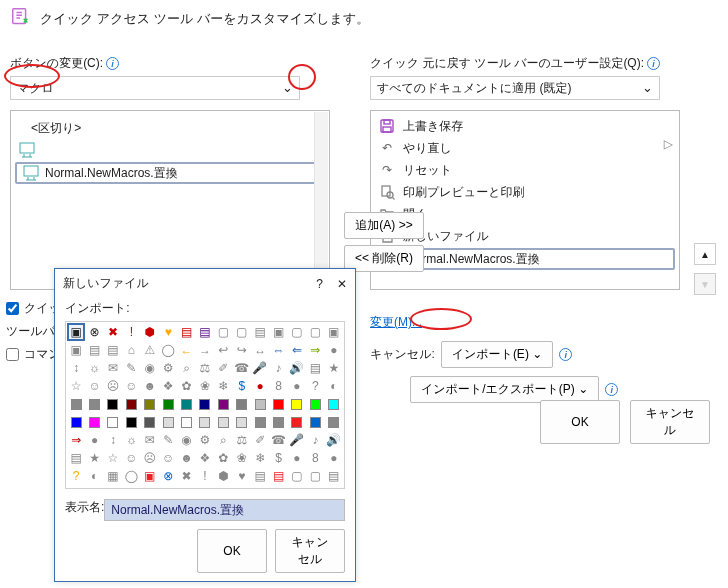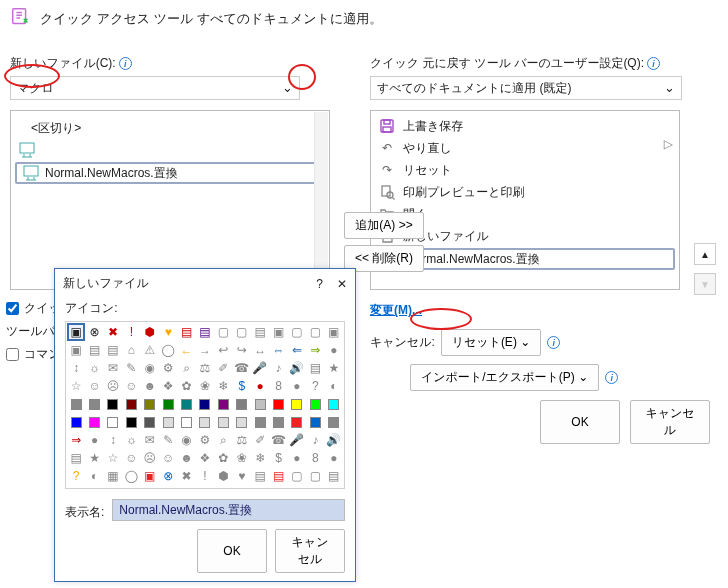--- a/index.html
+++ b/index.html
@@ -136,21 +136,21 @@
       padding: 1px;
       overflow: hidden;
     }
     .g {
       display: flex; align-items: center; justify-content: center;
       font-size: 12px; line-height: 1;
     }
     .g.selected { outline: 2px solid #3a6fb0; outline-offset: -2px; background: #eef3fb; }
     .sq { width: 11px; height: 11px; }
 
-    .name-row { display: flex; align-items: flex-end; gap: 8px; padding: 8px 10px 4px; }
+    .name-row { display: flex; align-items: flex-start; padding: 8px 10px 4px; }
     .name-row input {
       flex: 1; height: 22px; border: 1px solid #bbb;
       background: #cbd8ee; color: #1a1a60;
       padding: 0 6px; font-size: 12px;
     }
     .dlg-footer { display: flex; justify-content: flex-end; gap: 8px; padding: 4px 10px 8px; }
     .dlg-footer .btn { width: 70px; }
 
     .scrollbar-track {
       position: absolute; right: 1px; top: 1px; bottom: 1px;
@@ -161,28 +161,28 @@
 <body>
 
 <div class="header">
   <span>
     <svg viewBox="0 0 24 24" fill="none" stroke="#c56fd6" stroke-width="1.6">
       <rect x="3" y="3" width="14" height="16" rx="1"></rect>
       <path d="M7 7h6M7 10h6M7 13h4"></path>
       <path d="M15 14l4 4M19 14l-4 4" stroke="#3b5"></path>
     </svg>
   </span>
-  <span class="header-title">クイック アクセス ツール すべてのドキュメントに適用。</span>
+  <span class="header-title">クイック アクセス ツール バーをカスタマイズします。</span>
 </div>
 
 <div class="columns">
 
   <div class="col-left" style="position:relative;">
     <div class="label-row">
-      <span>新しいファイル(C):</span>
+      <span>ボタンの変更(C):</span>
       <span class="info-icon">i</span>
     </div>
     <div class="dropdown">
       <span>マクロ</span>
     </div>
 
     <div class="listbox">
       <div class="list-item sep">
         <span>&lt;区切り&gt;</span>
       </div>
@@ -205,21 +205,21 @@
       </div>
       <div class="scrollbar-track"></div>
     </div>
   </div>
 
   <div class="col-right" style="position:relative;">
     <div class="label-row">
       <span>クイック 元に戻す ツール バーのユーザー設定(Q):</span>
       <span class="info-icon">i</span>
     </div>
-    <div class="dropdown" style="width:312px;">
+    <div class="dropdown" style="width:290px;">
       <span>すべてのドキュメントに適用 (既定)</span>
     </div>
 
     <div class="right-list">
       <div class="right-item save">
         <span class="ico">
             <svg viewBox="0 0 16 16" fill="none" stroke="#a64ac9" stroke-width="1.4">
               <rect x="2" y="2" width="12" height="12" rx="1"></rect>
               <rect x="5" y="2" width="6" height="4"></rect>
               <rect x="4" y="9" width="8" height="5"></rect>
@@ -273,27 +273,27 @@
         <span>Normal.NewMacros.置換</span>
       </div>
     </div>
 
     <div class="vbtns">
       <div class="vbtn">▲</div>
       <div class="vbtn disabled">▼</div>
     </div>
 
     <div class="under-right">
-      <div class="modify-row" style="margin-top:12px;font-weight:bold;">
+      <div class="modify-row" style="margin-top:24px;">
         <a href="#">変更(M)...</a>
       </div>
       <div class="user-settings">
         <div class="user-row">
           <span>キャンセル:</span>
-          <button class="btn">リセット(E) ⌄</button>
+          <button class="btn">インポート(E) ⌄</button>
           <span class="info-icon">i</span>
         </div>
         <div class="user-row" style="margin-left:40px;">
           <button class="btn">インポート/エクスポート(P) ⌄</button>
           <span class="info-icon">i</span>
         </div>
       </div>
     </div>
   </div>
 </div>
@@ -325,21 +325,21 @@
 <div class="circle-mark circle3"></div>
 
 <div class="dialog">
   <div class="dlg-title">
     <span class="t">新しいファイル</span>
     <span class="ctrls">
       <span>?</span>
       <span>✕</span>
     </span>
   </div>
-  <div class="dlg-label">アイコン:</div>
+  <div class="dlg-label">インポート:</div>
 
   <div class="icons-box" id="icons-box">
       <div class="g selected" style="color: rgb(34, 34, 34);">▣</div>
       <div class="g" style="color: rgb(34, 34, 34);">⊗</div>
       <div class="g" style="color: rgb(204, 0, 0);">✖</div>
       <div class="g" style="color: rgb(204, 0, 0);">!</div>
       <div class="g" style="color: rgb(204, 0, 0);">⬢</div>
       <div class="g" style="color: rgb(255, 170, 0);">♥</div>
       <div class="g" style="color: rgb(204, 0, 0);">▤</div>
       <div class="g" style="color: rgb(75, 0, 130);">▤</div>

